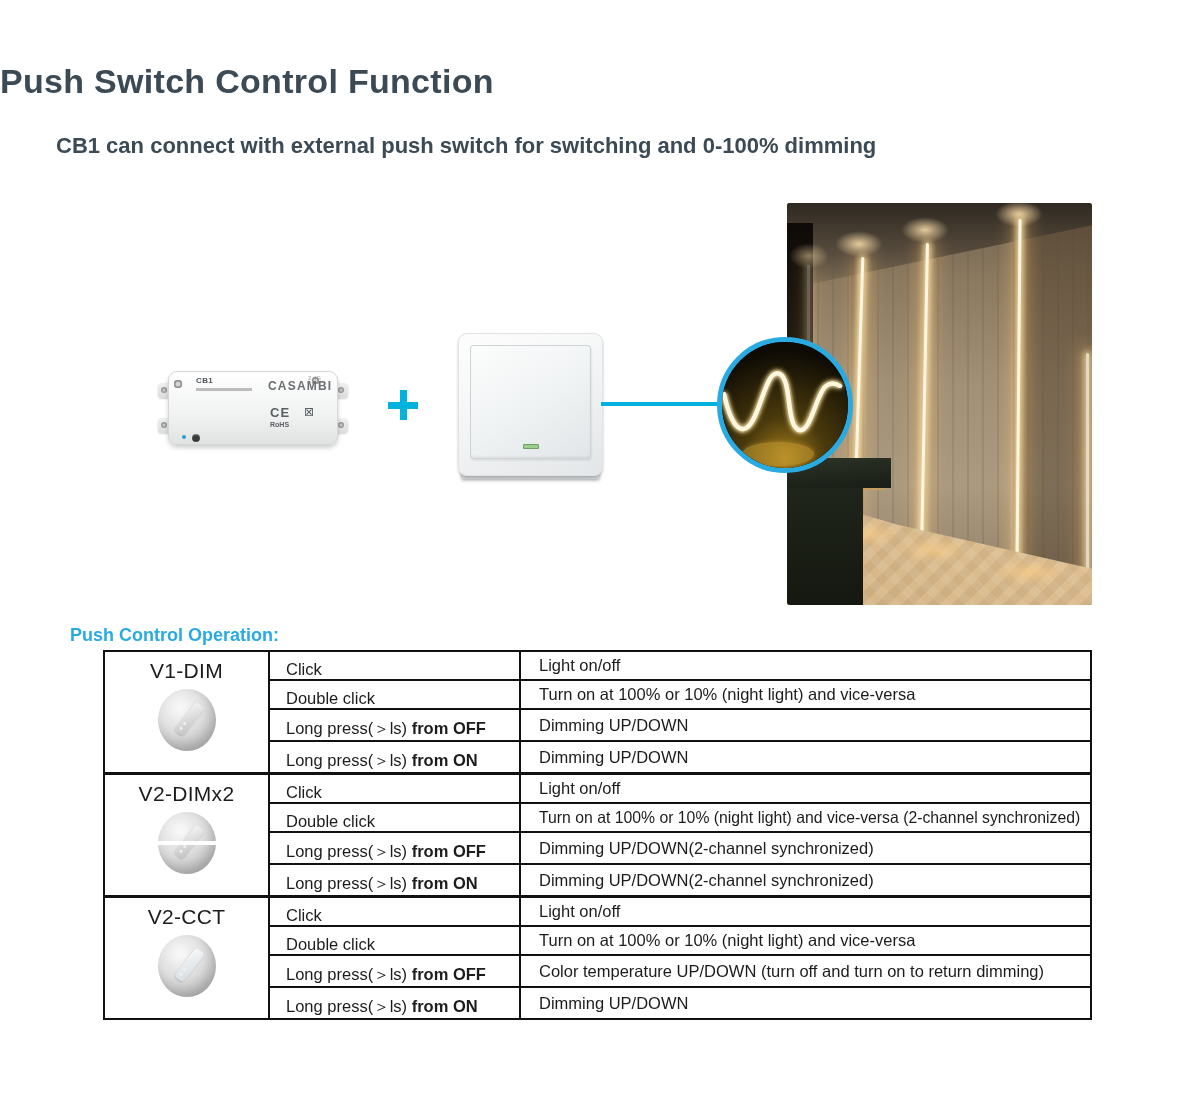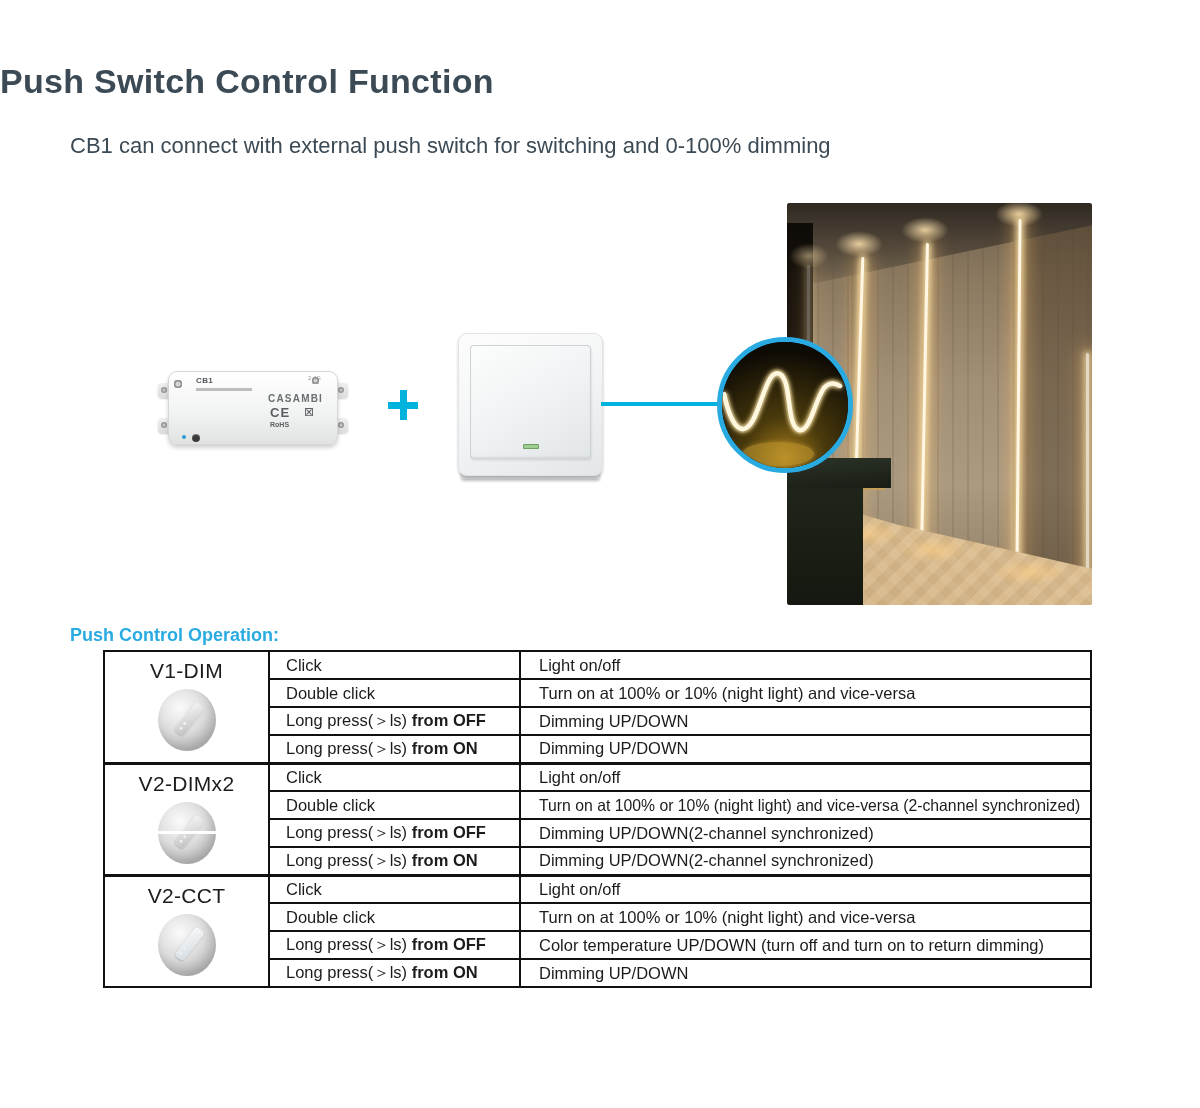--- a/index.html
+++ b/index.html
@@ -10,21 +10,21 @@
   body{
     width:1200px;height:1108px;background:#ffffff;overflow:hidden;position:relative;
     font-family:"Liberation Sans","DejaVu Sans",sans-serif;color:#1c1c1c;
   }
   
   .page-title{
     margin:62px 0 0;text-align:left;font-size:34px;font-weight:700;
     color:var(--heading);letter-spacing:.3px;
   }
   .page-subtitle{
-    margin:32px 0 0 70px;font-size:22px;font-weight:400;color:var(--heading);
+    margin:32px 0 0 56px;font-size:22px;font-weight:700;color:var(--heading);
   }
   
   .hero{position:relative;height:412px;margin-top:38px;}
   .hero *{position:absolute;}
 
   
   .dev{left:158px;top:170px;width:190px;height:84px;}
   .dev-body{left:10px;top:4px;right:10px;bottom:6px;border-radius:9px;border:1px solid #d5d6d6;
     background:linear-gradient(180deg,#ffffff,#f2f3f3 55%,#e1e2e2);
     box-shadow:0 3px 4px rgba(0,0,0,.18);}
@@ -36,21 +36,21 @@
   .ear.rt{right:0;top:16px;} .ear.rb{right:0;bottom:18px;}
   .term-l{left:16px;top:13px;width:9px;height:56px;display:flex;flex-direction:column;justify-content:space-between;}
   .term-l b{width:8px;height:8px;border-radius:50%;background:#d6d6d6;box-shadow:inset 0 0 0 1.5px #8f8f8f;}
   .term-r{right:16px;top:10px;width:20px;height:62px;display:grid;grid-template-columns:1fr 1fr;gap:2px;}
   .term-r b{width:7px;height:7px;border-radius:50%;background:#d6d6d6;box-shadow:inset 0 0 0 1.5px #8f8f8f;}
   .dev-model{left:38px;top:9px;font-size:8px;font-weight:700;color:#4f555a;letter-spacing:.4px;}
   .dev-lines{left:38px;top:21px;width:62px;}
   .dev-lines i{display:block;height:2.5px;background:#bdbdbd;margin-bottom:3.2px;}
   .dev-lines i:nth-child(2){width:80%}.dev-lines i:nth-child(3){width:90%}
   .dev-lines i:nth-child(4){width:70%}.dev-lines i:nth-child(5){width:85%}
-  .dev-brand{left:110px;top:26px;font-size:10px;font-weight:700;color:#6b6f72;letter-spacing:1.2px;}
+  .dev-brand{left:110px;top:12px;font-size:12px;font-weight:700;color:#6b6f72;letter-spacing:1.2px;}
   .dev-ce{left:112px;top:38px;font-size:13px;font-weight:700;color:#5a5f63;letter-spacing:1px;}
   .dev-weee{left:146px;top:38px;font-size:12px;color:#5a5f63;}
   .dev-rohs{left:112px;top:54px;font-size:7px;font-weight:700;color:#5a5f63;}
   .dev-rf{left:150px;top:8px;font-size:6px;color:#9a9a9a;}
   .dev-led{left:24px;bottom:12px;width:4px;height:4px;border-radius:50%;background:#2e9fd4;}
   .dev-btn{left:34px;bottom:9px;width:8px;height:8px;border-radius:50%;background:#3a3a3a;box-shadow:inset 0 1px 1px rgba(255,255,255,.4);}
 
   
   .plus{left:388px;top:193px;width:30px;height:30px;}
   .plus::before,.plus::after{content:"";position:absolute;background:var(--accent-bright);}
@@ -112,21 +112,21 @@
   .bench-top::after{content:"";position:absolute;left:0;right:6px;bottom:-2px;height:2px;background:#caa057;opacity:.85;}
   .bench-low{left:0;top:285px;width:76px;height:117px;background:linear-gradient(180deg,#20251b,#141810);}
 
   
   .section-label{margin:16px 0 0 70px;font-size:18px;font-weight:700;color:var(--accent);}
   table.op{border-collapse:collapse;margin:4px 0 0 103px;table-layout:fixed;width:987px;}
   table.op{border:2px solid #111;}
   td{border:2px solid #111;height:28px;vertical-align:middle;overflow:hidden;}
   tr.gsep td{border-top-width:3px;}
   .c-label{width:165px;text-align:center;vertical-align:top;padding:2px 0 0;}
-  .c-act{width:251px;padding:0 6px 0 16px;font-size:16.5px;white-space:nowrap;}
+  .c-act{width:251px;padding:8px 6px 0 16px;font-size:16.5px;white-space:nowrap;}
   .c-res{width:571px;padding:0 8px 0 18px;font-size:16.5px;white-space:nowrap;}
   .act-b{font-weight:700;}
   .fitw{display:inline-block;white-space:nowrap;}
   .mode-label{font-size:21px;color:#1c1c1c;margin-top:5px;letter-spacing:.3px;}
   .sphere{position:relative;width:58px;height:62px;margin:6px auto 0;border-radius:50%;
     background:radial-gradient(circle at 38% 30%,#fafafa,#dcdcdc 45%,#bdbdbd 75%,#aaaaaa);
     box-shadow:inset -4px -6px 10px rgba(0,0,0,.12);}
   .sphere .strip{position:absolute;left:26px;top:12px;width:11px;height:36px;border-radius:4px;
     transform:rotate(38deg);transform-origin:center;
     background:linear-gradient(120deg,#f4f4f4,#c2c2c2);box-shadow:0 1px 2px rgba(0,0,0,.18);}

